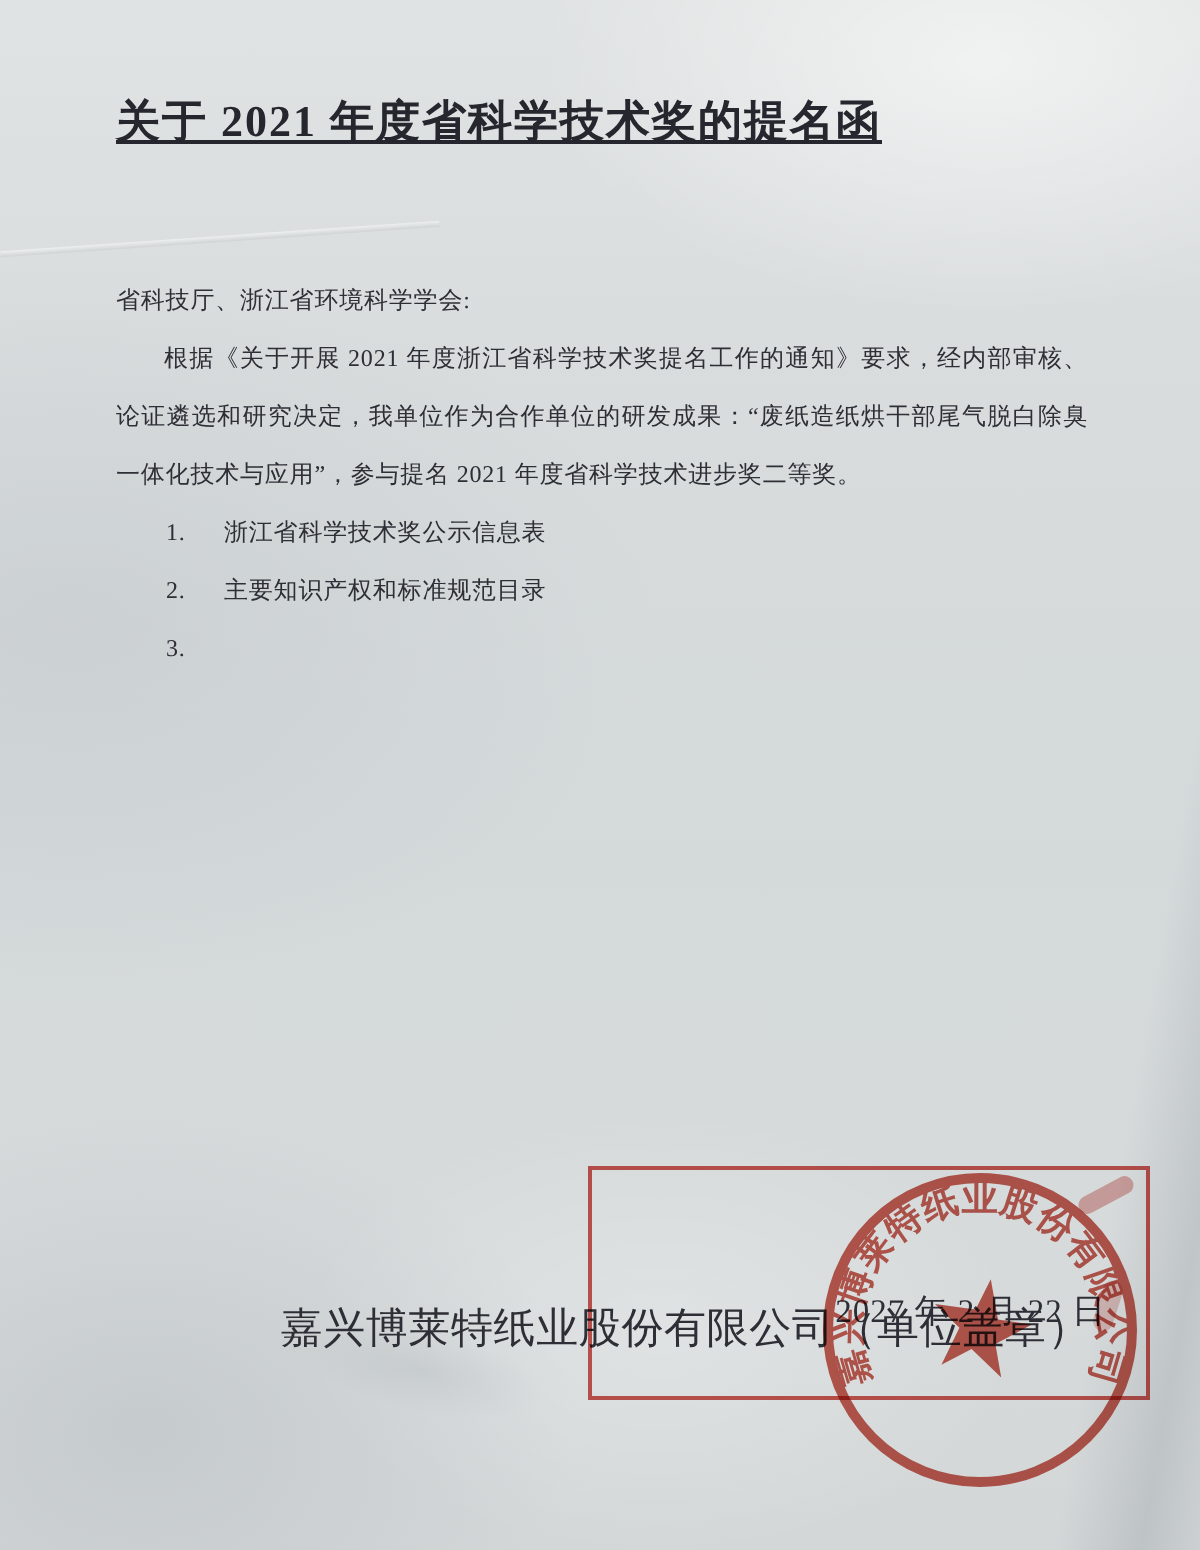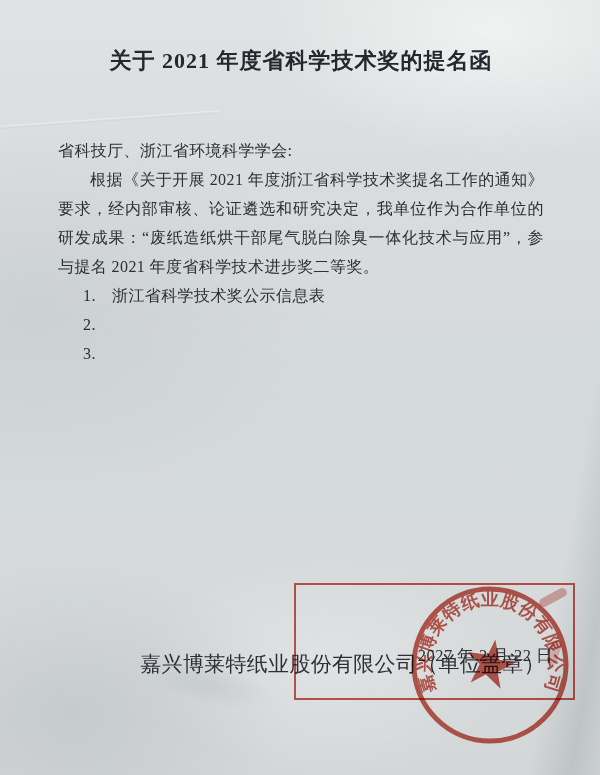--- a/index.html
+++ b/index.html
@@ -20,24 +20,24 @@
       linear-gradient(to bottom, #e0e3e3 0%, #d8dcdd 25%, #d4d9da 55%, #d6dadb 80%, #d3d7d8 100%);
   }
   .crease1{position:absolute;left:0;top:118px;width:220px;height:3px;
     background:linear-gradient(to bottom, rgba(255,255,255,0.5), rgba(120,130,136,0.12));
     transform:rotate(-4deg);pointer-events:none;}
   .crease2{position:absolute;left:120px;top:640px;width:180px;height:90px;
     background:radial-gradient(ellipse 90px 30px at 50% 50%, rgba(118,128,134,0.12), rgba(0,0,0,0) 70%);
     transform:rotate(12deg);pointer-events:none;}
   .content{position:absolute;left:0;top:0;width:600px;padding:44px 56px 0 58px;box-sizing:border-box;}
   .title{
-    font-size:22px;font-weight:bold;text-align:center;line-height:34px;
-    letter-spacing:1px;margin:0;color:#26262e;
+    font-size:22px;font-weight:bold;line-height:34px;
+    letter-spacing:1px;margin:0;color:#26262e;text-decoration:underline;
   }
-  .bodytext{margin-top:58px;font-size:16px;line-height:29px;letter-spacing:0.4px;text-align:justify;}
+  .bodytext{margin-top:58px;font-size:12px;line-height:29px;letter-spacing:0.4px;text-align:justify;}
   .salutation{margin:0;}
   .para{margin:0;text-indent:2em;}
   .attach-header{margin:0;text-indent:2em;}
   .attach-list{margin:0;padding:0;list-style:none;}
   .attach-item{display:flex;margin-left:25px;}
   .attach-item .num{width:29px;flex:0 0 29px;}
   .sig-company{position:absolute;top:650px;right:55px;font-size:21px;letter-spacing:0.3px;}
   .sig-date{position:absolute;top:645px;right:47px;font-size:16.5px;letter-spacing:0.5px;}
   .seal-rect{
     position:absolute;left:294px;top:583px;width:281px;height:117px;box-sizing:border-box;
@@ -72,20 +72,21 @@
     <div class="bodytext">
       <p class="salutation">省科技厅、浙江省环境科学学会:</p>
       <p class="para">根据《关于开展 2021 年度浙江省科学技术奖提名工作的通知》要求，经内部审核、论证遴选和研究决定，我单位作为合作单位的研发成果：“废纸造纸烘干部尾气脱白除臭一体化技术与应用”，参与提名 2021 年度省科学技术进步奖二等奖。</p>
       <ul class="attach-list">
         <li class="attach-item">
           <span class="num">1.</span>
           <span class="label">浙江省科学技术奖公示信息表</span>
         </li>
         <li class="attach-item">
           <span class="num">2.</span>
+          <span class="label">主要知识产权和标准规范目录</span>
         </li>
         <li class="attach-item">
           <span class="num">3.</span>
         </li>
       </ul>
     </div>
   </div>
 
   <div class="sig-company">嘉兴博莱特纸业股份有限公司（单位盖章）</div>
   <div class="sig-date">2027 年 2 月 22 日</div>

